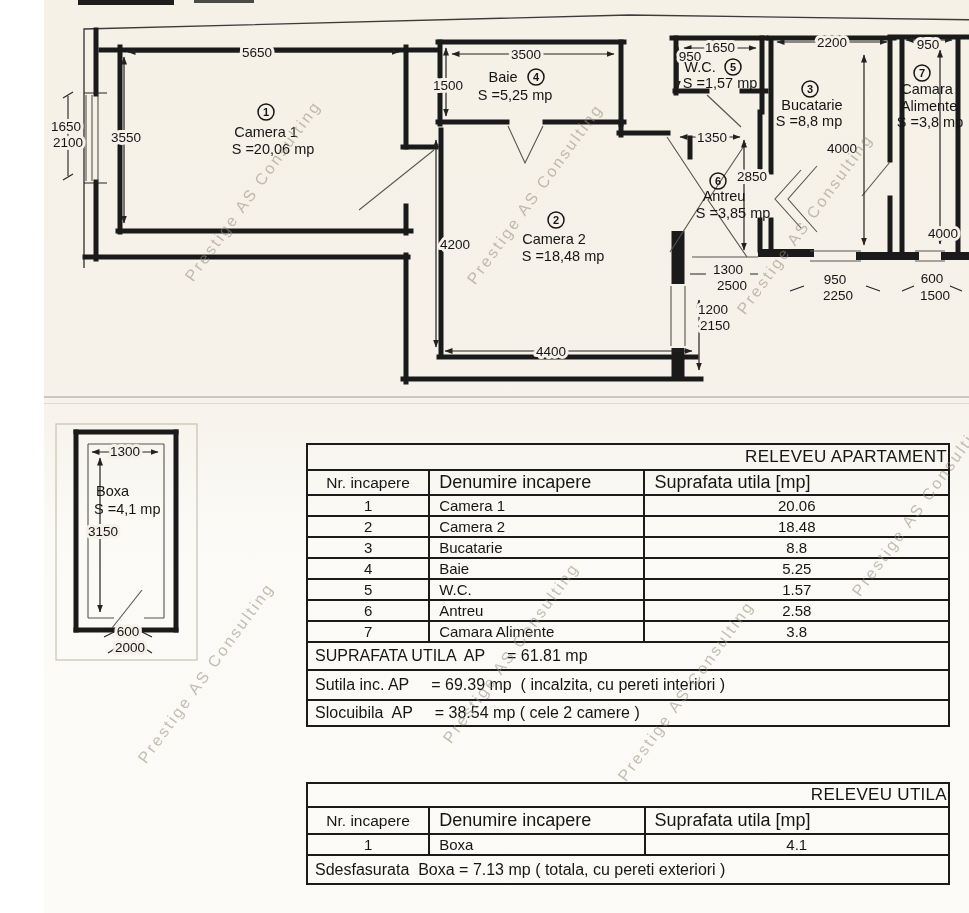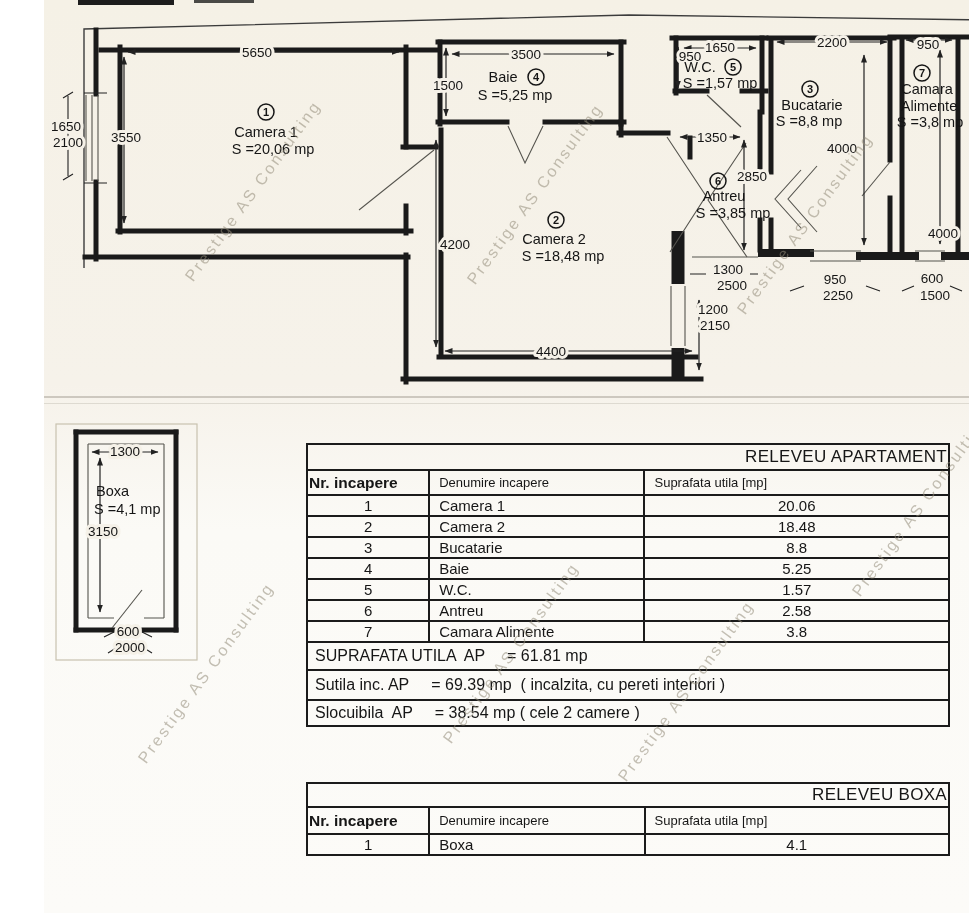--- a/index.html
+++ b/index.html
@@ -23,22 +23,22 @@
   .dimplain{stroke:#222;stroke-width:1.1;fill:none;}
   .fold{position:absolute;left:0;width:969px;pointer-events:none;z-index:5;}
   .wm{
     position:absolute;z-index:3;white-space:nowrap;pointer-events:none;
     font-size:16px;letter-spacing:2.5px;color:rgba(148,141,122,0.55);
     transform:rotate(-54deg);transform-origin:center center;
   }
   table.tbl{position:absolute;border-collapse:collapse;z-index:2;background:transparent;table-layout:fixed;}
   table.tbl td,table.tbl th{border:2px solid #1b1b1b;font-weight:normal;overflow:hidden;}
   .tbl .title{font-size:17px;text-align:right;letter-spacing:0.3px;}
-  .tbl .hd1{text-align:left;font-size:15.5px;font-weight:bold;}
-  .tbl .hd2,.tbl .hd3{text-align:left;font-size:13px;padding-left:9px;}
+  .tbl .hd1{text-align:center;font-size:15.5px;}
+  .tbl .hd2,.tbl .hd3{text-align:left;font-size:18px;padding-left:9px;}
   .tbl .c-nr{text-align:center;font-size:15px;}
   .tbl .c-name{text-align:left;font-size:15px;padding-left:9px;}
   .tbl .c-val{text-align:center;font-size:15px;}
   .tbl .sum{text-align:left;font-size:16px;padding-left:7px;white-space:pre-wrap;}
   .tr-title{height:26px}.tr-head{height:25px}.tr-row{height:17px}
   .tr-s1{height:28px}.tr-s2{height:30px}.tr-s3{height:30px}.tr-s4{height:26px}
   .btr-title{height:24px}.btr-head{height:27px}.btr-row{height:20px}
   .btr-s1{height:26px}.btr-s2{height:29px}
 </style>
 </head>
@@ -310,31 +310,34 @@
   </table>
 
   <table class="tbl" style="left:262px;top:782px;width:644px;">
     <colgroup>
         <col style="width:122px">
         <col style="width:215px">
         <col style="width:304px">
       </colgroup>
     <tbody>
       <tr class="btr-title">
-        <th class="title" colspan="3">RELEVEU BOXA</th>
+        <th class="title" colspan="3">RELEVEU UTILA</th>
       </tr>
       <tr class="btr-head">
         <th class="hd1">Nr. incapere</th>
         <th class="hd2">Denumire incapere</th>
         <th class="hd3">Suprafata utila [mp]</th>
       </tr>
       <tr class="btr-row">
         <td class="c-nr">1</td>
         <td class="c-name">Boxa</td>
         <td class="c-val">4.1</td>
+      </tr>
+      <tr class="btr-s2">
+        <td class="sum" colspan="3">Sdesfasurata  Boxa = 7.13 mp ( totala, cu pereti exteriori )</td>
       </tr>
     </tbody>
   </table>
 
   <div class="wm" style="left:100px;top:182px;">Prestige AS Consulting</div>
   <div class="wm" style="left:382px;top:185px;">Prestige AS Consulting</div>
   <div class="wm" style="left:652px;top:215px;">Prestige AS Consulting</div>
   <div class="wm" style="left:53px;top:664px;">Prestige AS Consulting</div>
   <div class="wm" style="left:358px;top:644px;">Prestige AS Consulting</div>
   <div class="wm" style="left:533px;top:682px;">Prestige AS Consulting</div>

